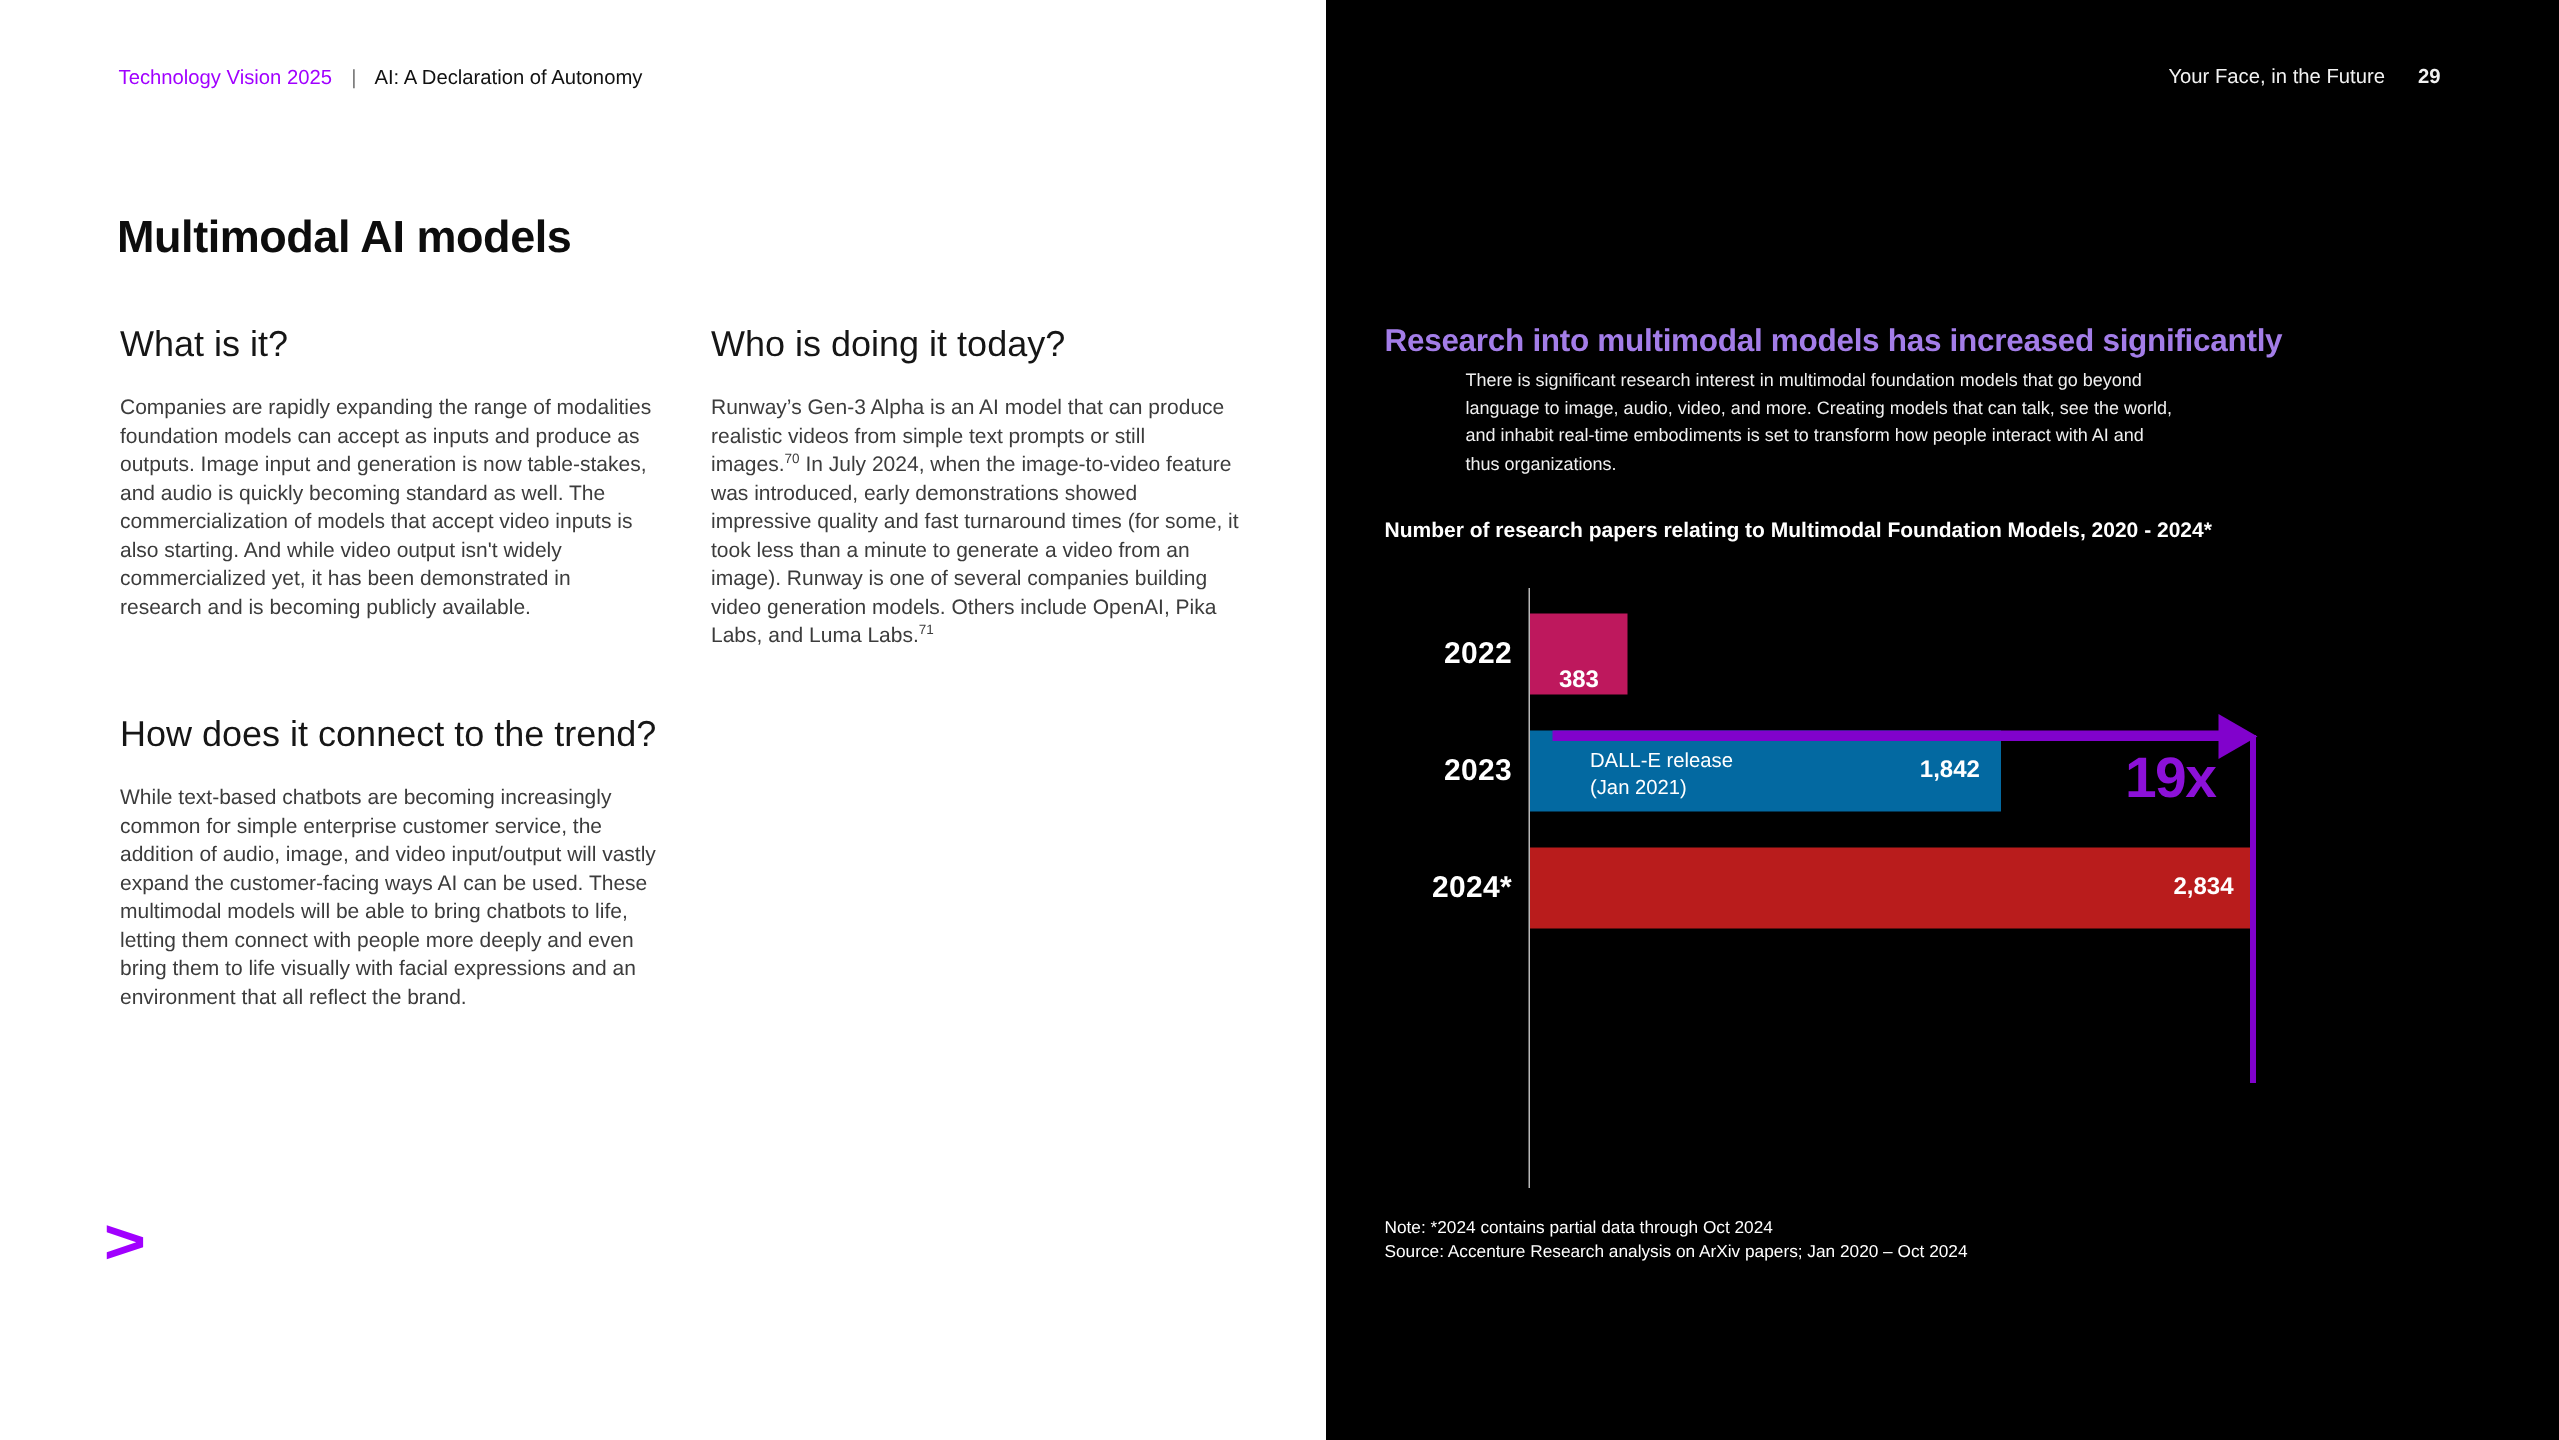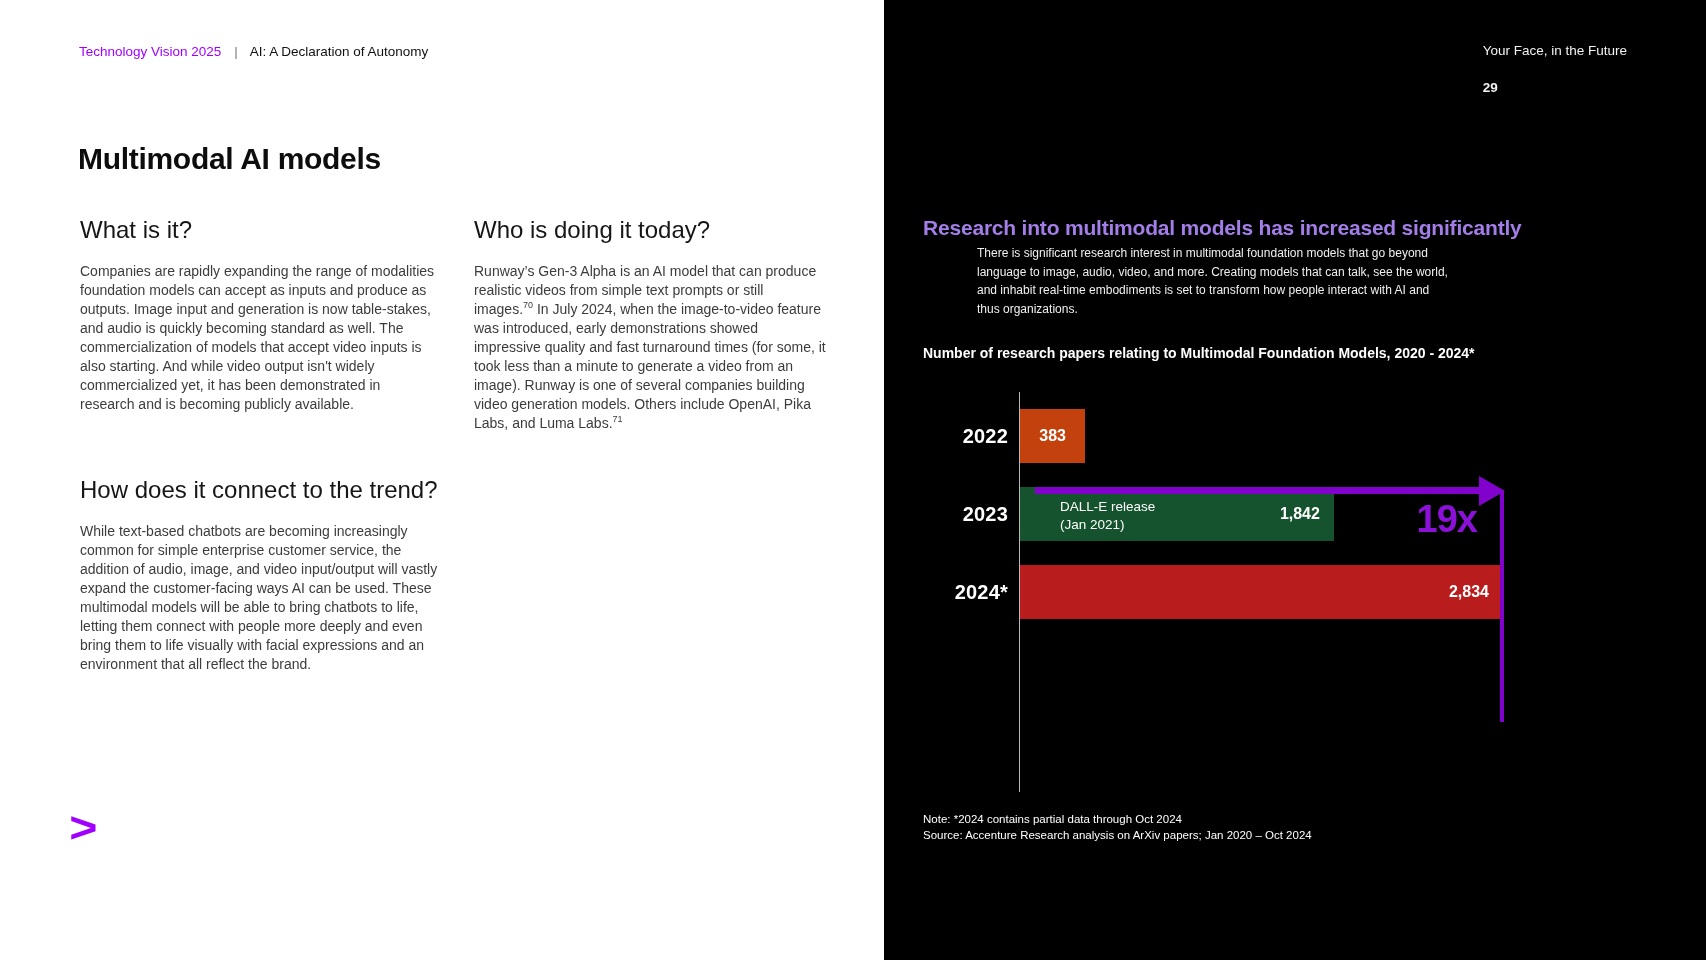--- a/index.html
+++ b/index.html
@@ -45,21 +45,21 @@
   }
 
   
   .panel {
     position:absolute; left:884px; top:0; width:822px; height:960px;
     background:#000;
   }
   .page-header-right {
     position:absolute; top:43px; right:79px;
     display:flex; align-items:baseline; gap:22px;
-    font-size:13.5px; color:#f2f2f2; white-space:nowrap;flex-direction:column;
+    font-size:13.5px; color:#f2f2f2; white-space:nowrap;
   }
   .page-number { font-weight:700; }
 
   .panel-heading {
     position:absolute; left:923px; top:216px;
     font-size:21px; font-weight:700; letter-spacing:-0.2px;
     color:#a37de8; white-space:nowrap;
   }
   .panel-intro {
     position:absolute; left:977px; top:244px; width:640px;
@@ -165,29 +165,29 @@
 and inhabit real-time embodiments is set to transform how people interact with AI and
 thus organizations.</p>
 <div class="chart-title">Number of research papers relating to Multimodal Foundation Models, 2020 - 2024*</div>
 
 <div class="chart">
   <div class="axis-line"></div>
   <div class="chart-rows">
       <div class="chart-row">
         <div class="year-label">2022</div>
         <div class="plot">
-          <div class="bar" style="width: 13.5145%; background: #c2410c;">
+          <div class="bar" style="width: 13.5145%; background: #be185d; align-items: flex-end;">
             <span class="bar-label inside-center">383</span>
           </div>
         </div>
       </div>
       <div class="chart-row">
         <div class="year-label">2023</div>
         <div class="plot">
-          <div class="bar" style="width: 64.9965%; background: #14532d;">
+          <div class="bar" style="width: 64.9965%; background: #0369a1;">
             <span class="bar-label inside-right">1,842</span>
           </div>
         </div>
       </div>
       <div class="chart-row">
         <div class="year-label">2024*</div>
         <div class="plot">
           <div class="bar" style="width: 100%; background: #b91c1c;">
             <span class="bar-label inside-right">2,834</span>
           </div>

